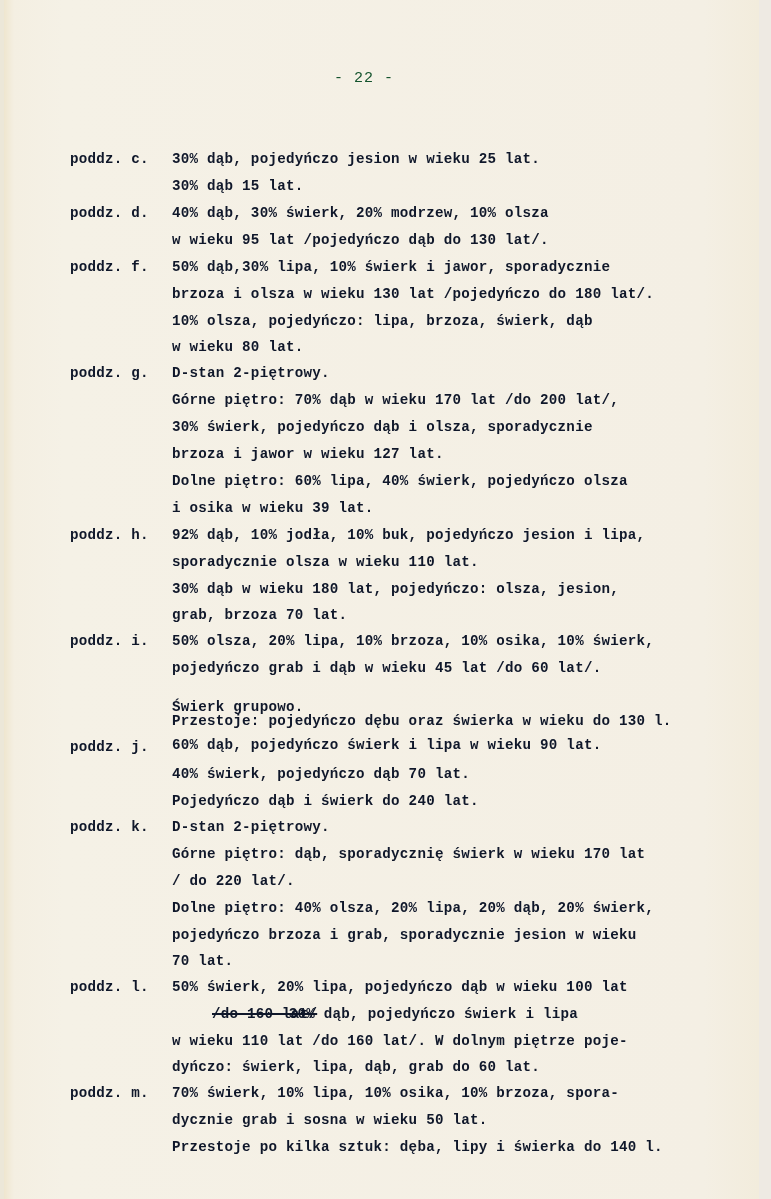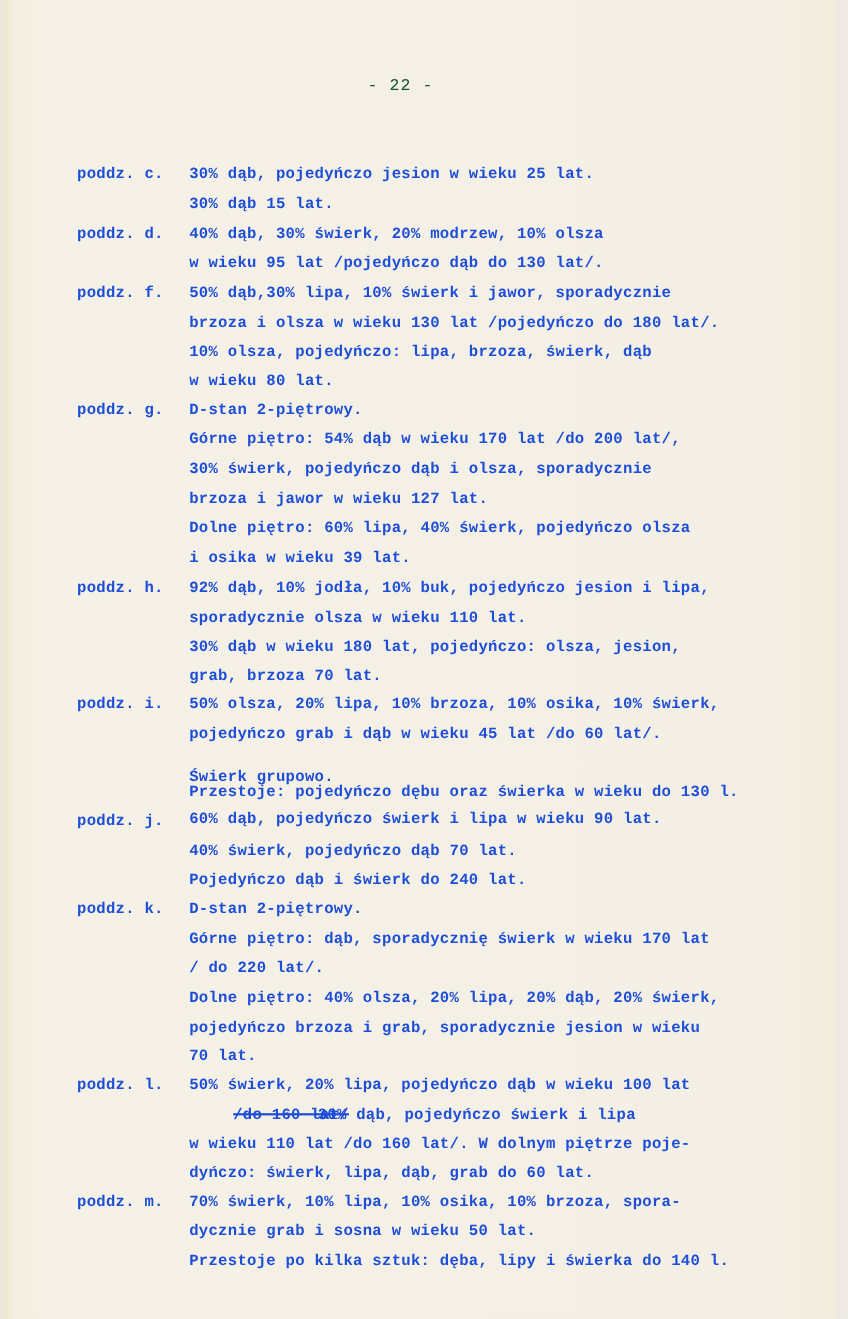--- a/index.html
+++ b/index.html
@@ -35,21 +35,21 @@
       left: 334px;
       top: 70px;
       font-size: 15px;
       color: #14532d;
       letter-spacing: 1px;
     }
     .line {
       position: absolute;
       font-size: 14.2px;
       line-height: 18px;
-      color: #1d4ed8;
+      color: #0f172a;
       white-space: pre;
       font-weight: bold;
       letter-spacing: 0.25px;
     }
     .label {
       left: 70px;
     }
     .indent {
       left: 172px;
     }
@@ -76,21 +76,21 @@
 <div class="line indent" style="top:231px">w wieku 95 lat /pojedyńczo dąb do 130 lat/.</div>
 
 <div class="line label" style="top:258px">poddz. f.</div>
 <div class="line indent" style="top:258px">50% dąb,30% lipa, 10% świerk i jawor, sporadycznie</div>
 <div class="line indent" style="top:285px">brzoza i olsza w wieku 130 lat /pojedyńczo do 180 lat/.</div>
 <div class="line indent" style="top:312px">10% olsza, pojedyńczo: lipa, brzoza, świerk, dąb</div>
 <div class="line indent" style="top:338px">w wieku 80 lat.</div>
 
 <div class="line label" style="top:364px">poddz. g.</div>
 <div class="line indent" style="top:364px">D-stan 2-piętrowy.</div>
-<div class="line indent" style="top:391px">Górne piętro: 54% dąb w wieku 170 lat /do 200 lat/,</div>
+<div class="line indent" style="top:391px">Górne piętro: 70% dąb w wieku 170 lat /do 200 lat/,</div>
 <div class="line indent" style="top:418px">30% świerk, pojedyńczo dąb i olsza, sporadycznie</div>
 <div class="line indent" style="top:445px">brzoza i jawor w wieku 127 lat.</div>
 <div class="line indent" style="top:472px">Dolne piętro: 60% lipa, 40% świerk, pojedyńczo olsza</div>
 <div class="line indent" style="top:499px">i osika w wieku 39 lat.</div>
 
 <div class="line label" style="top:526px">poddz. h.</div>
 <div class="line indent" style="top:526px">92% dąb, 10% jodła, 10% buk, pojedyńczo jesion i lipa,</div>
 <div class="line indent" style="top:553px">sporadycznie olsza w wieku 110 lat.</div>
 <div class="line indent" style="top:580px">30% dąb w wieku 180 lat, pojedyńczo: olsza, jesion,</div>
 <div class="line indent" style="top:606px">grab, brzoza 70 lat.</div>

